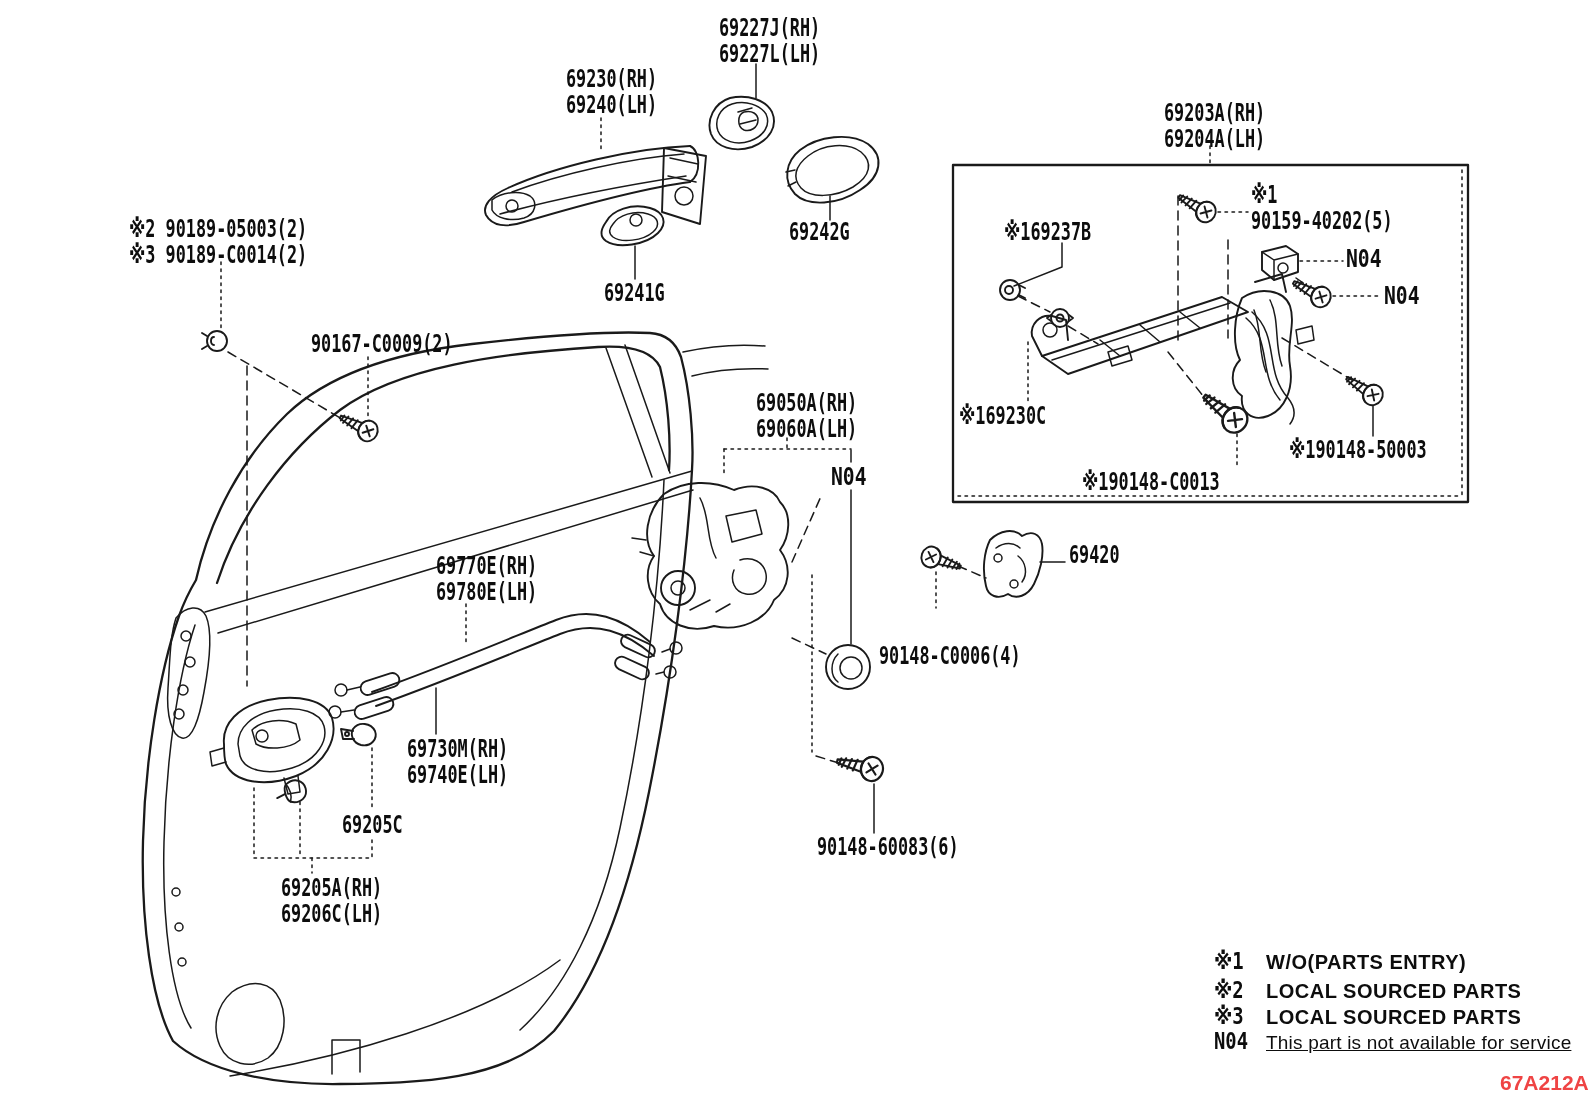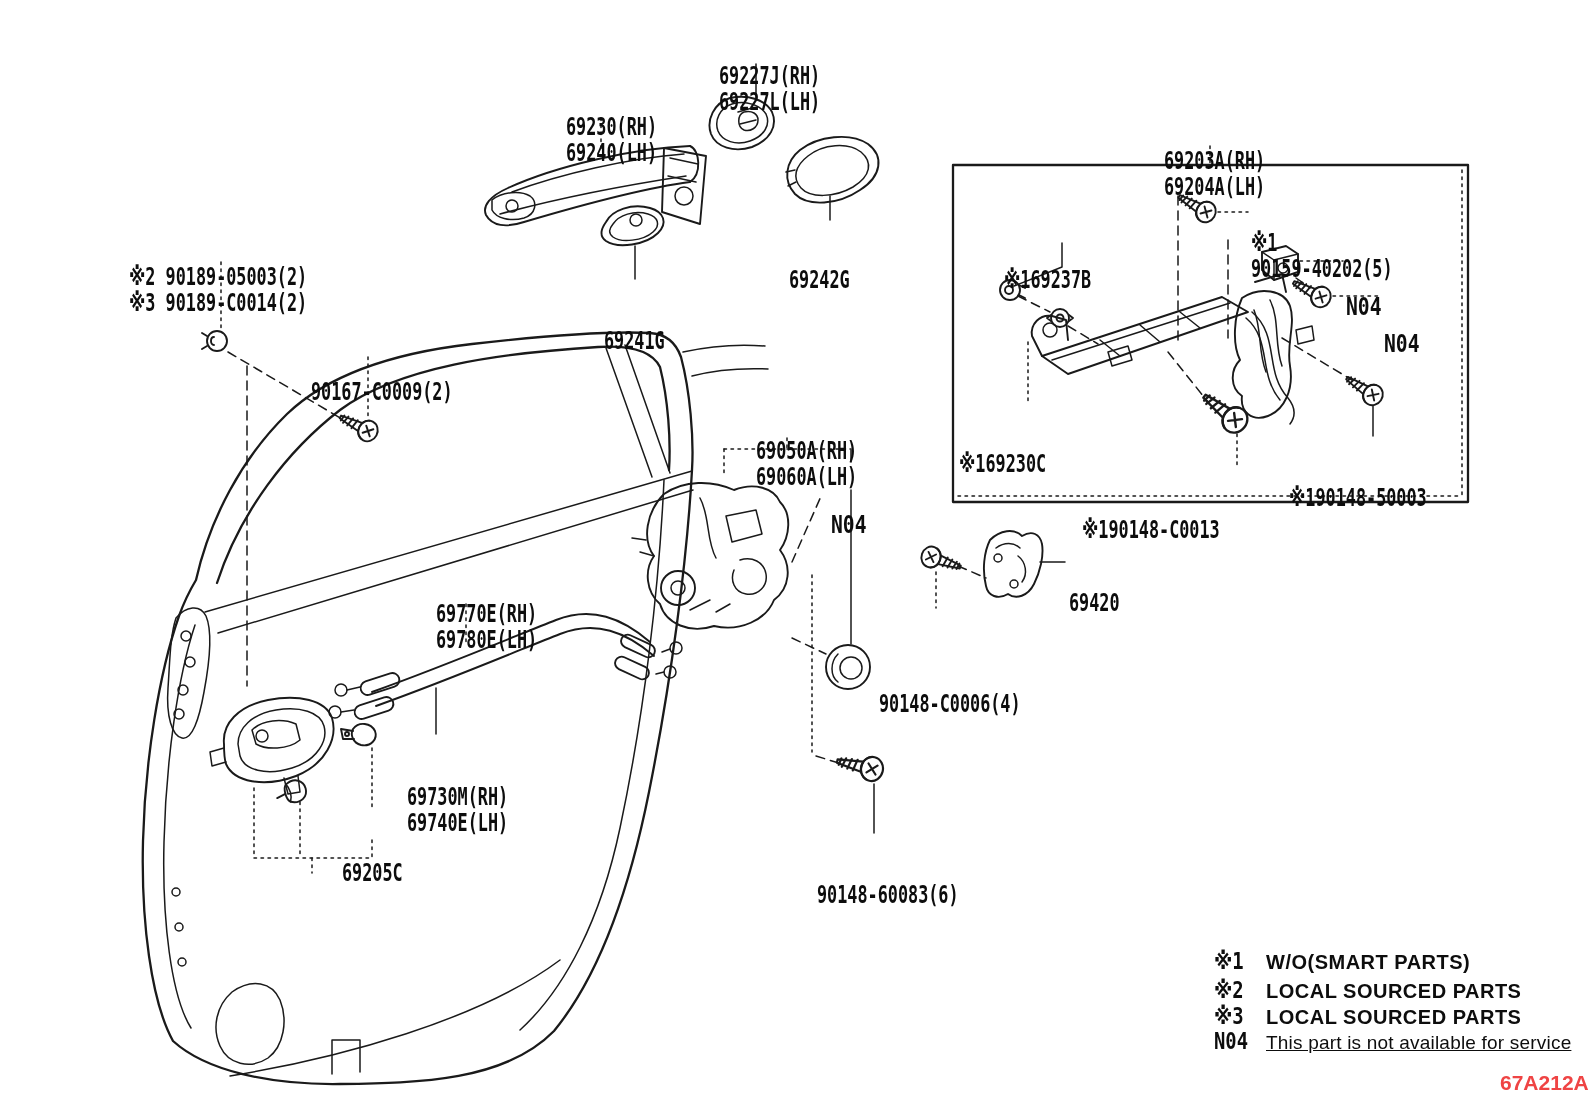--- a/index.html
+++ b/index.html
@@ -5,21 +5,21 @@
   html,body{margin:0;padding:0;background:#ffffff;}
   .stage{position:relative;width:1592px;height:1099px;background:#fff;overflow:hidden;
          font-family:"DejaVu Sans Mono","DejaVu Sans",monospace;color:#111;}
   svg.art{position:absolute;left:0;top:0;width:1592px;height:1099px;}
   .s2{fill:none;stroke:#1a1a1a;stroke-width:2.3;stroke-linecap:round;stroke-linejoin:round;}
   .s18{fill:none;stroke:#1a1a1a;stroke-width:1.9;stroke-linecap:round;stroke-linejoin:round;}
   .s15{fill:none;stroke:#1a1a1a;stroke-width:1.5;stroke-linecap:round;stroke-linejoin:round;}
   .dsh{stroke-dasharray:9 6;}
   .dot{stroke-dasharray:2.5 4.5;}
   .lbl{position:absolute;font:700 24px "DejaVu Sans Mono","DejaVu Sans",monospace;
-       line-height:26px;color:#0d0d0d;white-space:pre;margin-top:48px;}
+       line-height:26px;color:#0d0d0d;white-space:pre;}
   .lbl span{display:block;transform:scaleX(.70);transform-origin:0 50%;}
   .lbl.n04 span{transform:scaleX(.82);}
   .legend-row{position:absolute;display:flex;align-items:baseline;color:#0d0d0d;}
   .legend-sym{font:700 23px "DejaVu Sans Mono","DejaVu Sans",monospace;width:52px;flex:none;
               transform:scaleX(.82);transform-origin:0 50%;}
   .legend-txt{font:700 20px "Liberation Sans",sans-serif;letter-spacing:.5px;}
   .legend-row.plain .legend-txt{font:400 19px "Liberation Sans",sans-serif;letter-spacing:.2px;text-decoration:underline;}
   .diagram-code{position:absolute;left:1500px;top:1071px;font:700 21px "Liberation Sans",sans-serif;color:#ef4444;}
 </style>
 </head>
@@ -284,25 +284,26 @@
   <div class="lbl" style="left:959px;top:403px"><span>※169230C</span></div>
   <div class="lbl" style="left:1289px;top:437px"><span>※190148-50003</span></div>
   <div class="lbl" style="left:1082px;top:469px"><span>※190148-C0013</span></div>
   <div class="lbl" style="left:756px;top:390px"><span>69050A(RH)</span><span>69060A(LH)</span></div>
   <div class="lbl n04" style="left:831px;top:464px"><span>N04</span></div>
   <div class="lbl" style="left:1069px;top:542px"><span>69420</span></div>
   <div class="lbl" style="left:879px;top:643px"><span>90148-C0006(4)</span></div>
   <div class="lbl" style="left:436px;top:553px"><span>69770E(RH)</span><span>69780E(LH)</span></div>
   <div class="lbl" style="left:407px;top:736px"><span>69730M(RH)</span><span>69740E(LH)</span></div>
   <div class="lbl" style="left:342px;top:812px"><span>69205C</span></div>
+  <div class="lbl" style="left:281px;top:875px"><span>69205A(RH)</span><span>69206C(LH)</span></div>
   <div class="lbl" style="left:817px;top:834px"><span>90148-60083(6)</span></div>
 
   <div class="legend-row" style="left:1214px;top:948px">
     <span class="legend-sym">※1</span>
-    <span class="legend-txt">W/O(SMART PARTS)</span>
+    <span class="legend-txt">W/O(PARTS ENTRY)</span>
   </div>
   <div class="legend-row" style="left:1214px;top:977px">
     <span class="legend-sym">※2</span>
     <span class="legend-txt">LOCAL SOURCED PARTS</span>
   </div>
   <div class="legend-row" style="left:1214px;top:1003px">
     <span class="legend-sym">※3</span>
     <span class="legend-txt">LOCAL SOURCED PARTS</span>
   </div>
   <div class="legend-row plain" style="left:1214px;top:1028px">

